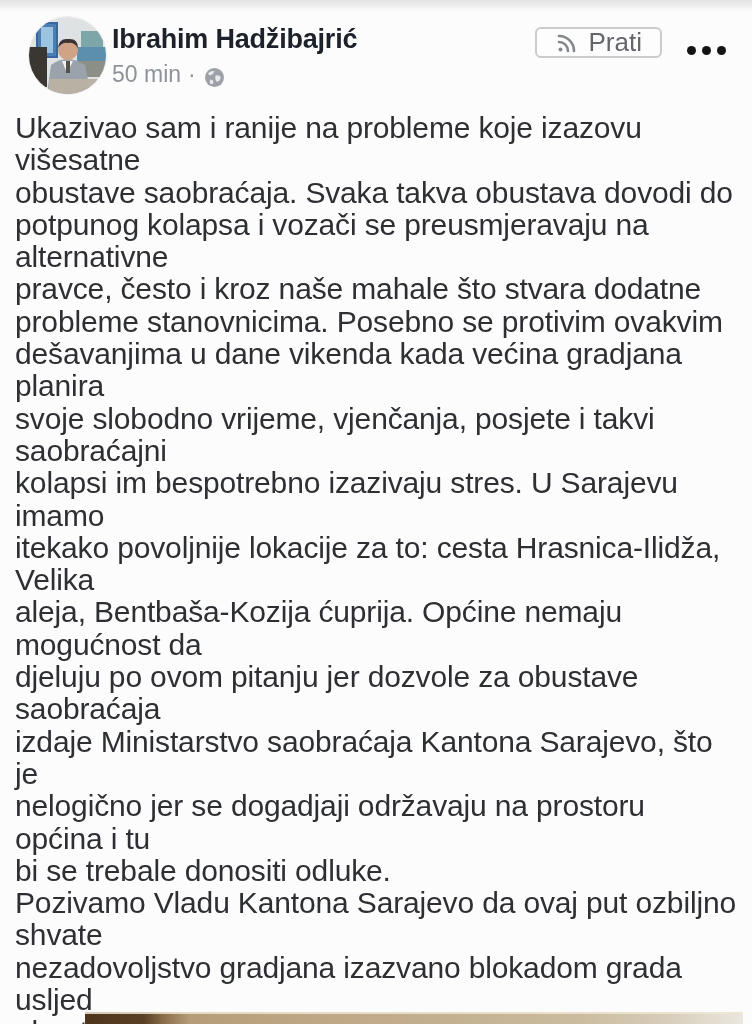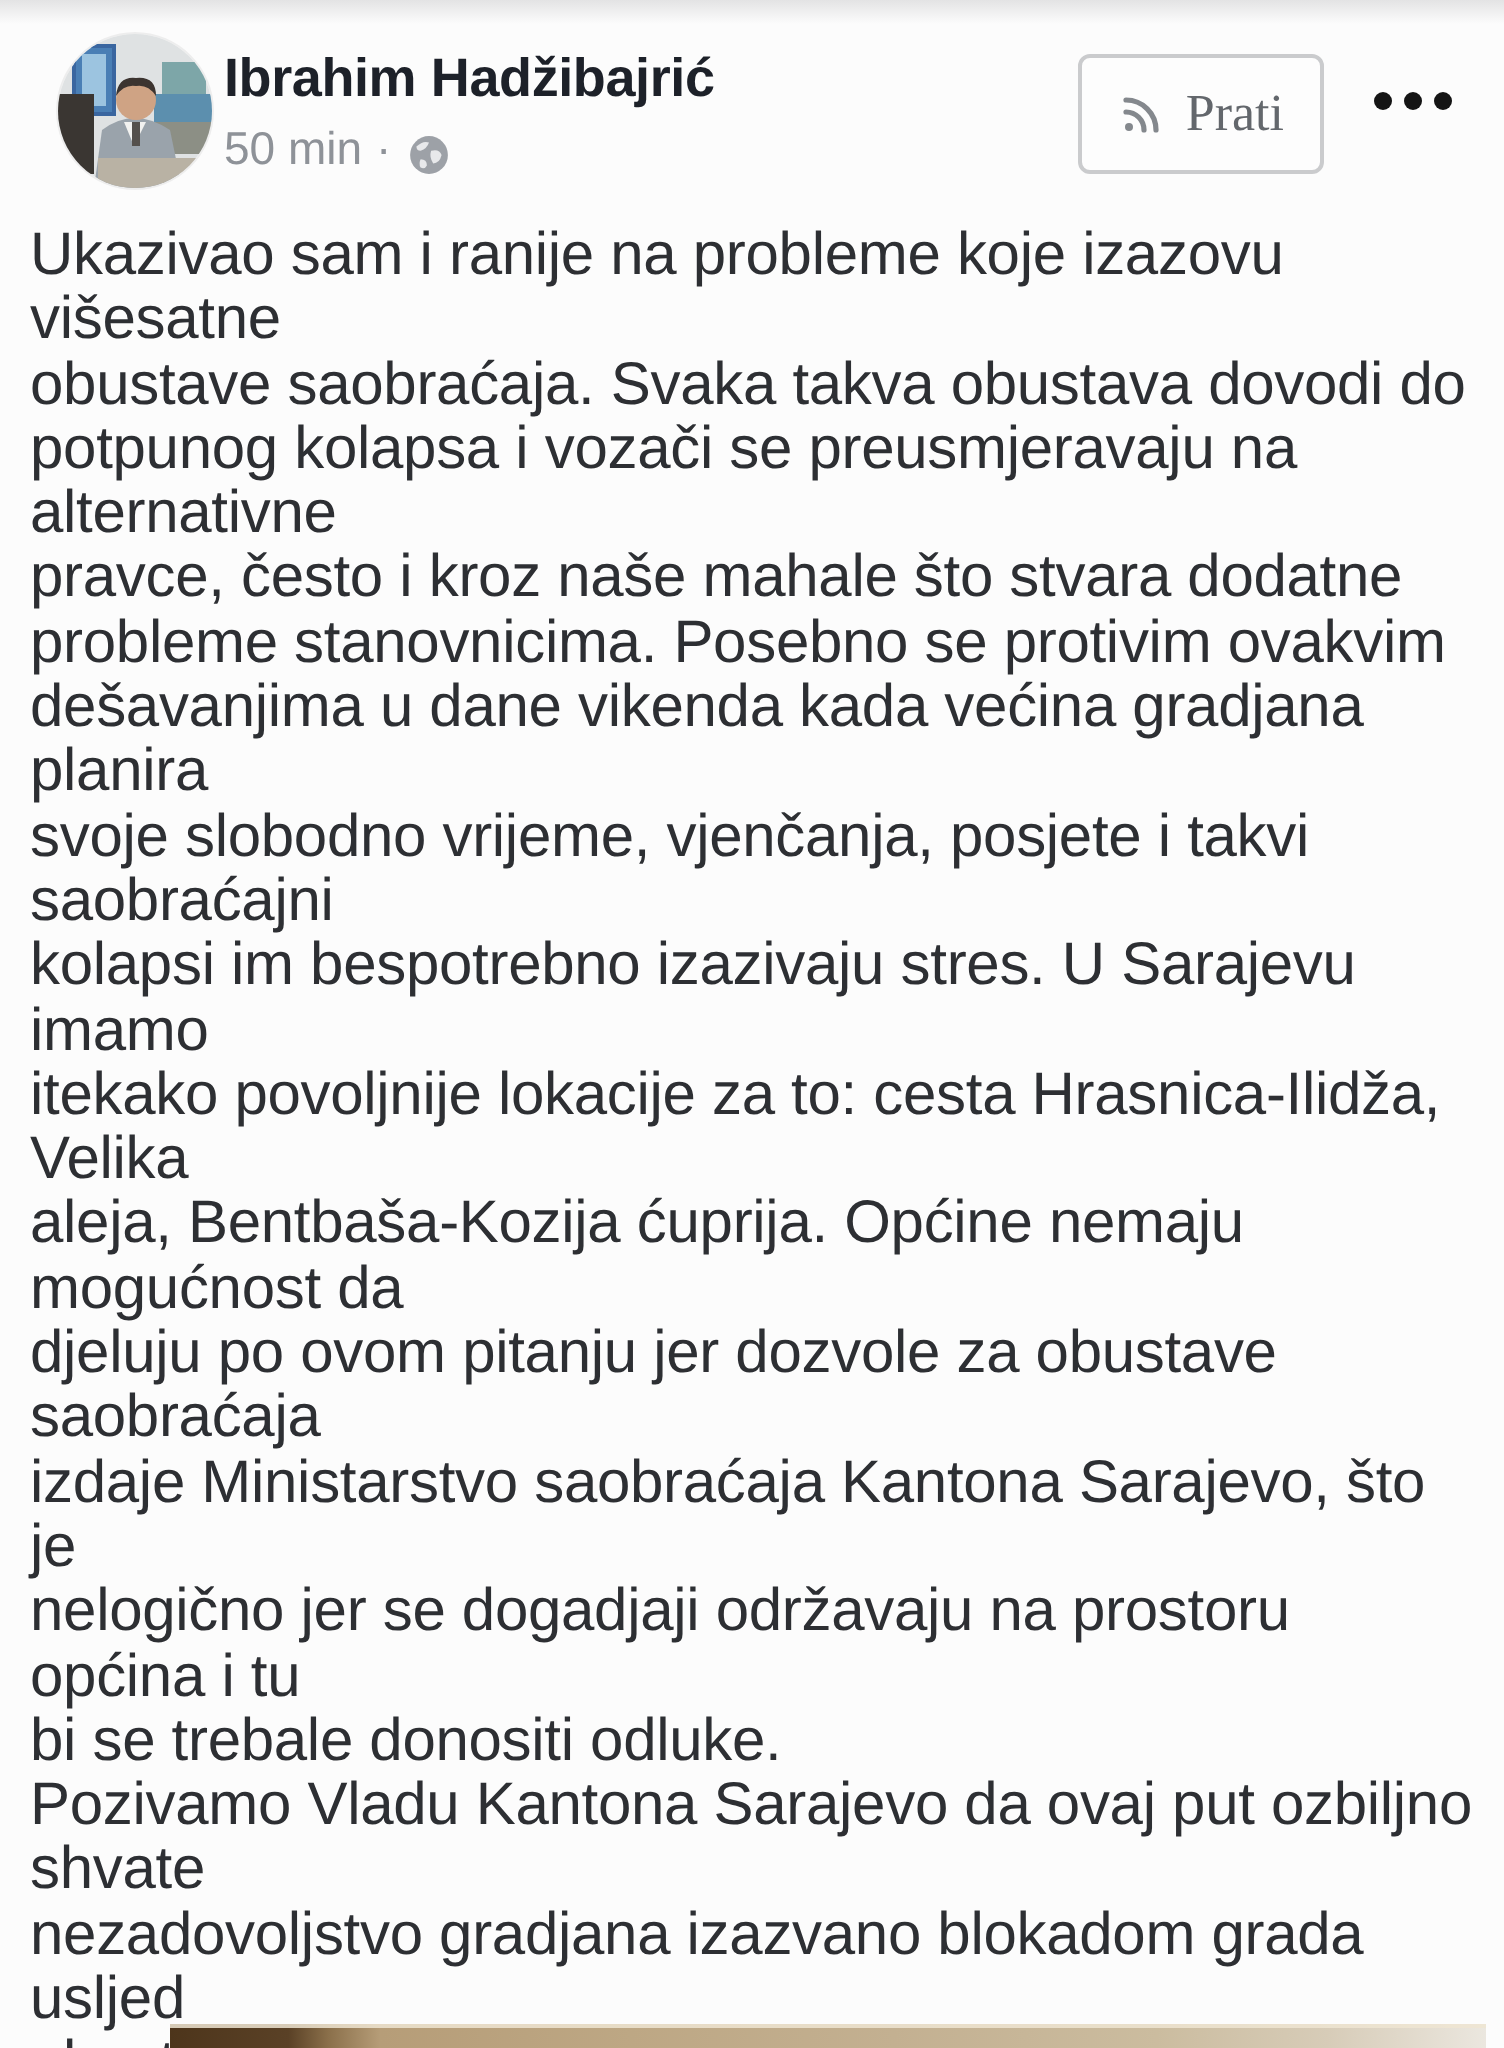--- a/index.html
+++ b/index.html
@@ -27,24 +27,24 @@
     font-size: 27px; font-weight: bold; color: #1d2129;
     letter-spacing: -0.2px; cursor: pointer;
   }
   .meta {
     margin-top: 6px; font-size: 23px; color: #8e9298;
     display: flex; align-items: flex-end; gap: 7px;
   }
   .globe { display: inline-flex; margin-left: 1px; }
   .follow-btn {
     position: absolute; right: 90px; top: 27px;
-    height: 60px; min-width: 114px; padding: 0 18px;
+    height: 31px; min-width: 114px; padding: 0 18px;
     background: #fdfdfd; border: 2px solid #cacbcd; border-radius: 6px;
     display: inline-flex; align-items: center; justify-content: center; gap: 10px;
-    font-family: Liberation Serif, serif; font-size: 26px; color: #63676c; cursor: pointer;
+    font-family: Liberation Sans, sans-serif; font-size: 26px; color: #63676c; cursor: pointer;
   }
   .more-btn {
     position: absolute; right: 24px; top: 40px;
     display: flex; gap: 6px; padding: 6px 2px; cursor: pointer;
   }
   .more-btn i {
     width: 9px; height: 9px; border-radius: 50%; background: #141414; display: block;
   }
   .post-text {
     padding: 8px 12px 0 15px;

